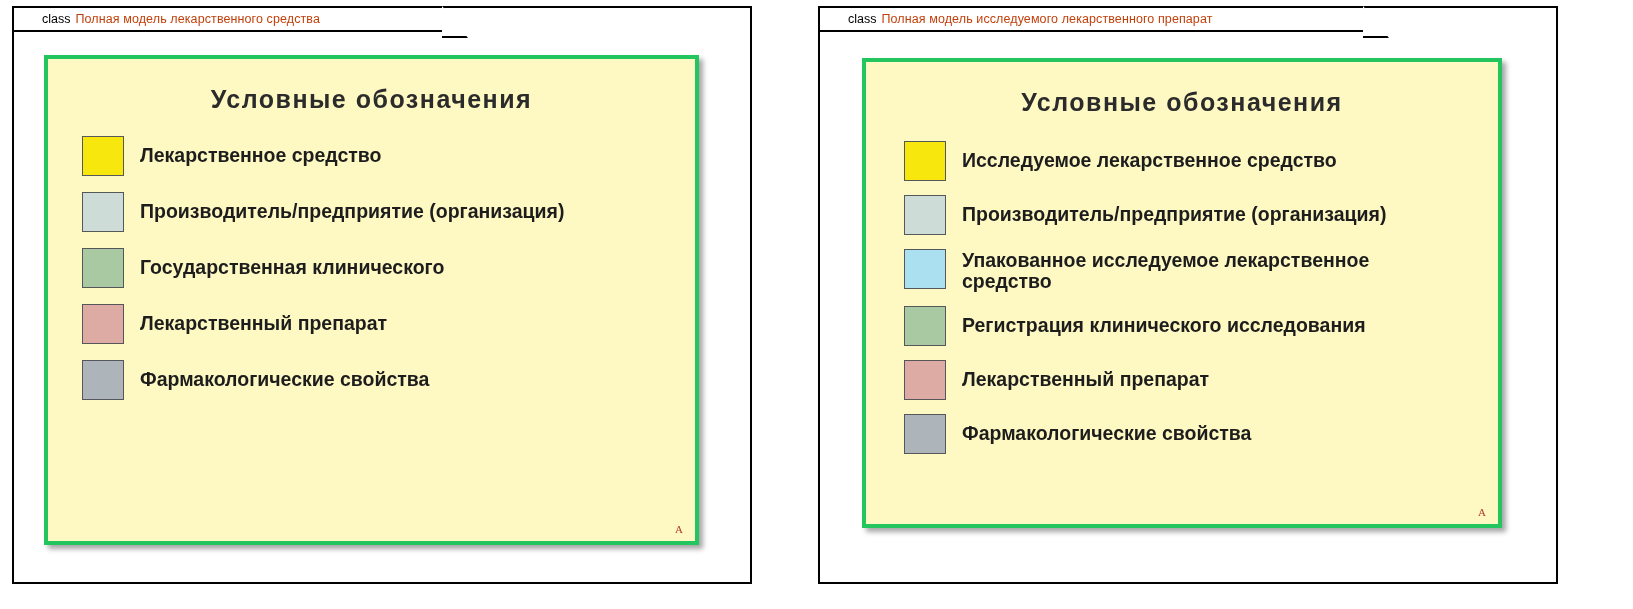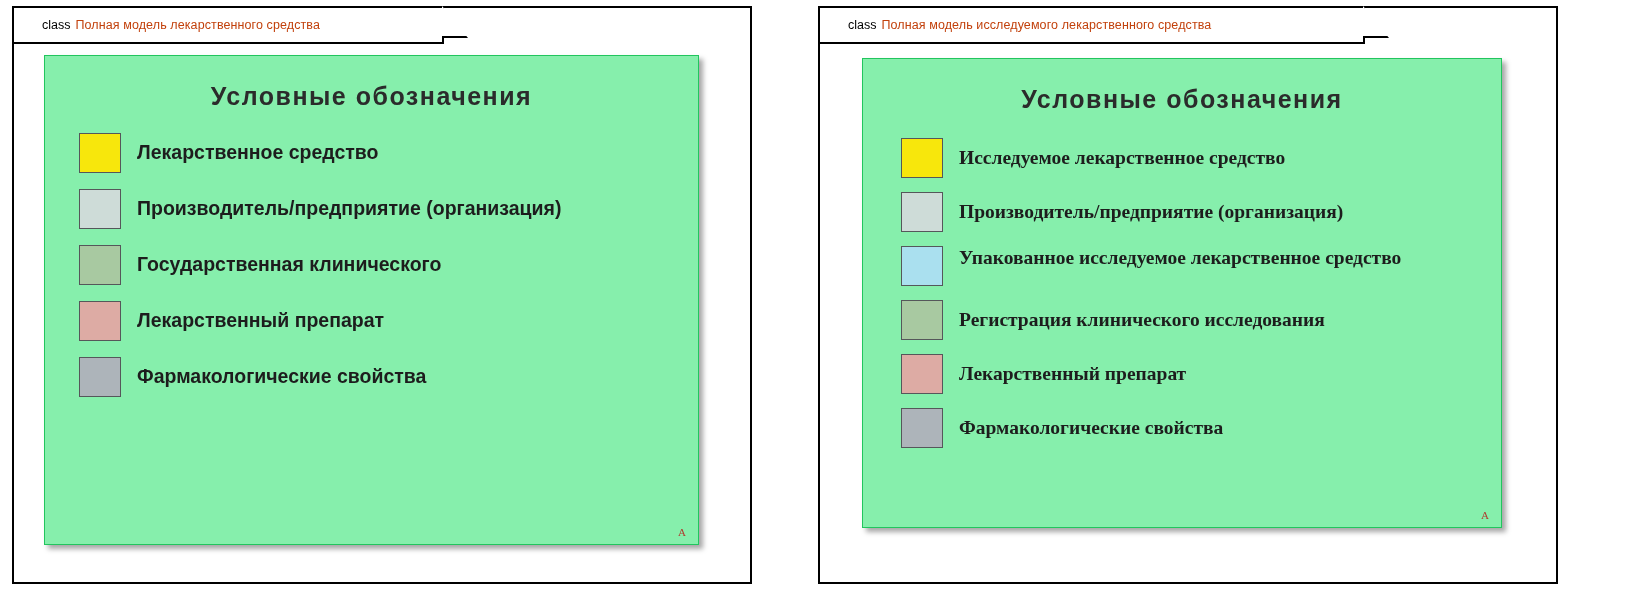--- a/index.html
+++ b/index.html
@@ -27,21 +27,21 @@
     border: 2px solid #000000;
     background: #ffffff;
   }
   #frame-left  { left: 12px;  top: 6px;  width: 740px;  height: 578px; }
   #frame-right { left: 818px; top: 6px;  width: 740px;  height: 578px; }
 
   .frame-tab {
     position: absolute;
     left: 0;
     top: 0;
-    height: 36px;
+    height: 24px;
     box-sizing: border-box;
     border-right: 2px solid #000000;
     border-bottom: 2px solid #000000;
     background: #ffffff;
     display: flex;
     align-items: center;
     padding: 0 10px 0 28px;
     white-space: nowrap;
   }
   #tab-left  { width: 430px; }
@@ -67,22 +67,22 @@
   .frame-tab-kind {
     font-size: 12.5px;
     color: #000000;
     margin-right: 5px;
   }
 
   
   .legend-box {
     position: absolute;
     box-sizing: border-box;
-    background: #86efac;
-    border: 1px solid #22c55e;
+    background: #fef9c3;
+    border: 4px solid #22c55e;
     box-shadow: 4px 4px 5px rgba(0,0,0,0.35);
   }
   #legend-left  { left: 30px;  top: 47px;  width: 655px;  height: 490px; }
   #legend-right { left: 42px;  top: 50px;  width: 640px;  height: 470px; }
 
   .legend-title {
     text-align: center;
     font-size: 25px;
     font-weight: bold;
     color: #2b2b2b;
@@ -95,21 +95,21 @@
     margin-top: 22px;
     padding-left: 34px;
     padding-right: 18px;
   }
   .legend-row {
     display: flex;
     align-items: flex-start;
     margin-bottom: 16px;
   }
   #legend-right .legend-items { margin-top: 24px; padding-left: 38px; }
-  #legend-right .legend-row { margin-bottom: 14px; font-family: Liberation Serif, serif; }
+  #legend-right .legend-row { margin-bottom: 14px; }
 
   .swatch {
     flex: 0 0 auto;
     width: 42px;
     height: 40px;
     box-sizing: border-box;
     border: 1px solid #55575a;
     margin-right: 16px;
   }
   .legend-label {
@@ -174,21 +174,21 @@
         </div>
 
       </div>
       <div class="legend-mark">A</div>
     </div>
   </div>
 
   <div class="uml-frame" id="frame-right">
     <div class="frame-tab" id="tab-right">
       <span class="frame-tab-kind">class</span>
-      <span class="frame-tab-text">Полная модель исследуемого лекарственного средства</span>
+      <span class="frame-tab-text">Полная модель исследуемого лекарственного препарат</span>
     </div>
 
     <div class="legend-box" id="legend-right">
       <div class="legend-title">Условные обозначения</div>
       <div class="legend-items">
 
         <div class="legend-row">
           <div class="swatch" style="background:#f7e70c"></div>
           <div class="legend-label">Исследуемое лекарственное средство</div>
         </div>

